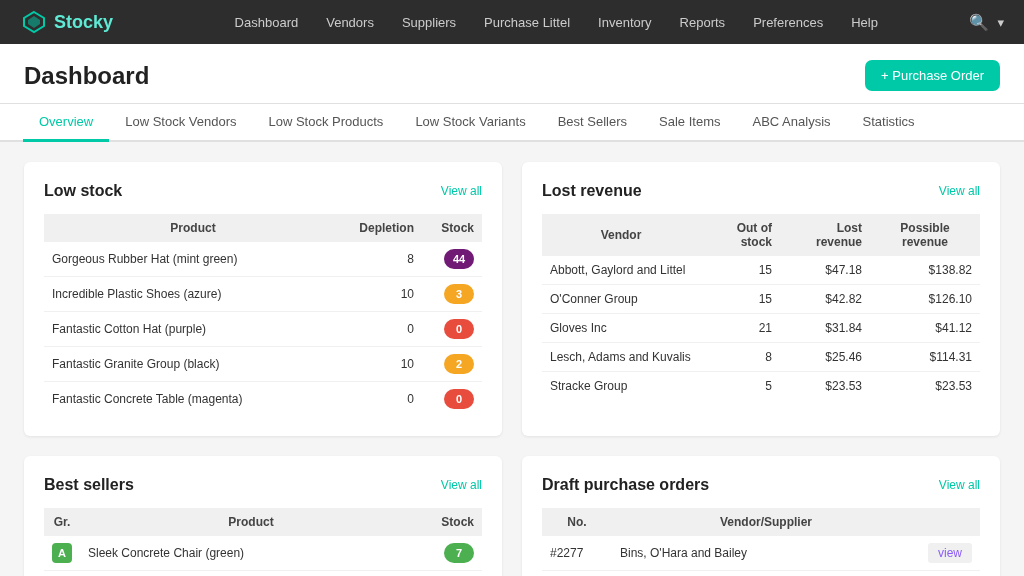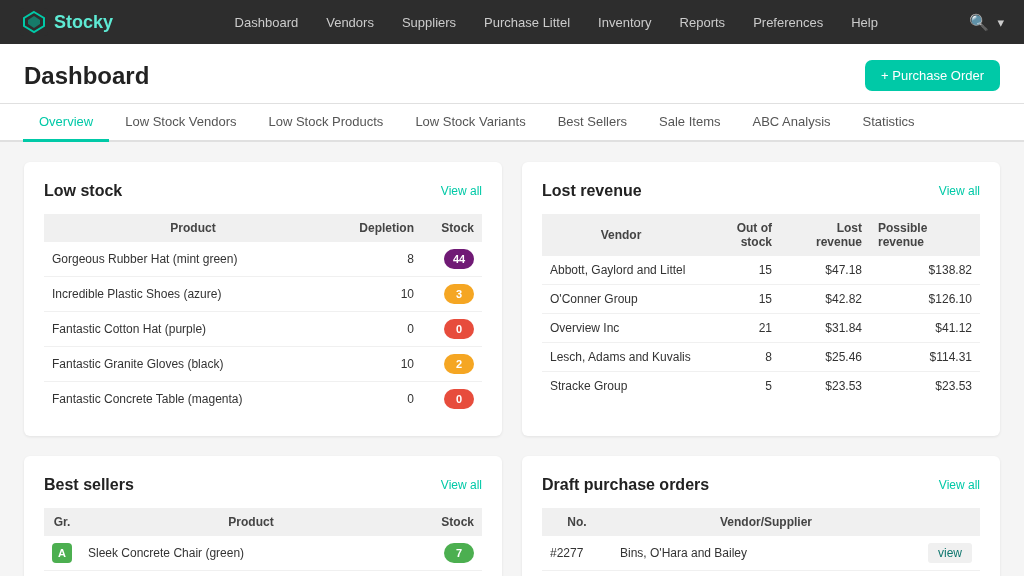--- a/index.html
+++ b/index.html
@@ -38,27 +38,27 @@
 
     
     table { width: 100%; border-collapse: collapse; }
     thead tr { background: #f0f0f0; }
     th { text-align: center; padding: 7px 8px; font-weight: 600; font-size: 12px; color: #444; }
     td { padding: 7px 8px; border-bottom: 1px solid #f0f0f0; font-size: 12px; color: #333; }
     tr:last-child td { border-bottom: none; }
     .text-right { text-align: right; }
 
     
-    .view-btn { background: #f0f0f0; border: none; padding: 3px 10px; border-radius: 3px; cursor: pointer; font-size: 12px; color: #0f766e; }
+    .view-btn { background: #f0f0f0; border: none; padding: 3px 10px; border-radius: 3px; cursor: pointer; font-size: 12px; color: #8b5cf6; }
 
     .col-depletion { width: 80px; text-align: right; }
     .col-stock { width: 60px; text-align: right; }
     .col-out-stock { width: 80px; text-align: right; }
     .col-lost-rev { width: 90px; text-align: right; }
-    .col-poss-rev { width: 110px; text-align: left; }
+    .col-poss-rev { width: 110px; text-align: center; }
   </style>
 </head>
 <body>
 
 <nav>
   <div class="top-nav">
     <div class="logo">
       <svg class="logo-icon" viewBox="0 0 28 28" fill="none" xmlns="http://www.w3.org/2000/svg">
         <rect width="28" height="28" rx="4" fill="#2d2d2d"></rect>
         <polygon points="14,4 24,10 24,18 14,24 4,18 4,10" fill="none" stroke="#00c9a7" stroke-width="2"></polygon>
@@ -132,21 +132,21 @@
       </td>
     </tr>
           <tr>
       <td>Fantastic Cotton Hat (purple)</td>
       <td class="text-right">0</td>
       <td class="text-right">
         <span style="display:inline-flex;align-items:center;justify-content:center;min-width:30px;height:20px;border-radius:10px;background:#e74c3c;color:#fff;font-size:11px;font-weight:600;padding:0 6px;">0</span>
       </td>
     </tr>
           <tr>
-      <td>Fantastic Granite Gloves (black)</td>
+      <td>Fantastic Granite Group (black)</td>
       <td class="text-right">10</td>
       <td class="text-right">
         <span style="display:inline-flex;align-items:center;justify-content:center;min-width:30px;height:20px;border-radius:10px;background:#f5a623;color:#fff;font-size:11px;font-weight:600;padding:0 6px;">2</span>
       </td>
     </tr>
           <tr>
       <td>Fantastic Concrete Table (magenta)</td>
       <td class="text-right">0</td>
       <td class="text-right">
         <span style="display:inline-flex;align-items:center;justify-content:center;min-width:30px;height:20px;border-radius:10px;background:#e74c3c;color:#fff;font-size:11px;font-weight:600;padding:0 6px;">0</span>
@@ -177,21 +177,21 @@
       <td class="text-right">$47.18</td>
       <td class="text-right">$138.82</td>
     </tr>
           <tr>
       <td>O'Conner Group</td>
       <td class="text-right">15</td>
       <td class="text-right">$42.82</td>
       <td class="text-right">$126.10</td>
     </tr>
           <tr>
-      <td>Overview Inc</td>
+      <td>Gloves Inc</td>
       <td class="text-right">21</td>
       <td class="text-right">$31.84</td>
       <td class="text-right">$41.12</td>
     </tr>
           <tr>
       <td>Lesch, Adams and Kuvalis</td>
       <td class="text-right">8</td>
       <td class="text-right">$25.46</td>
       <td class="text-right">$114.31</td>
     </tr>

